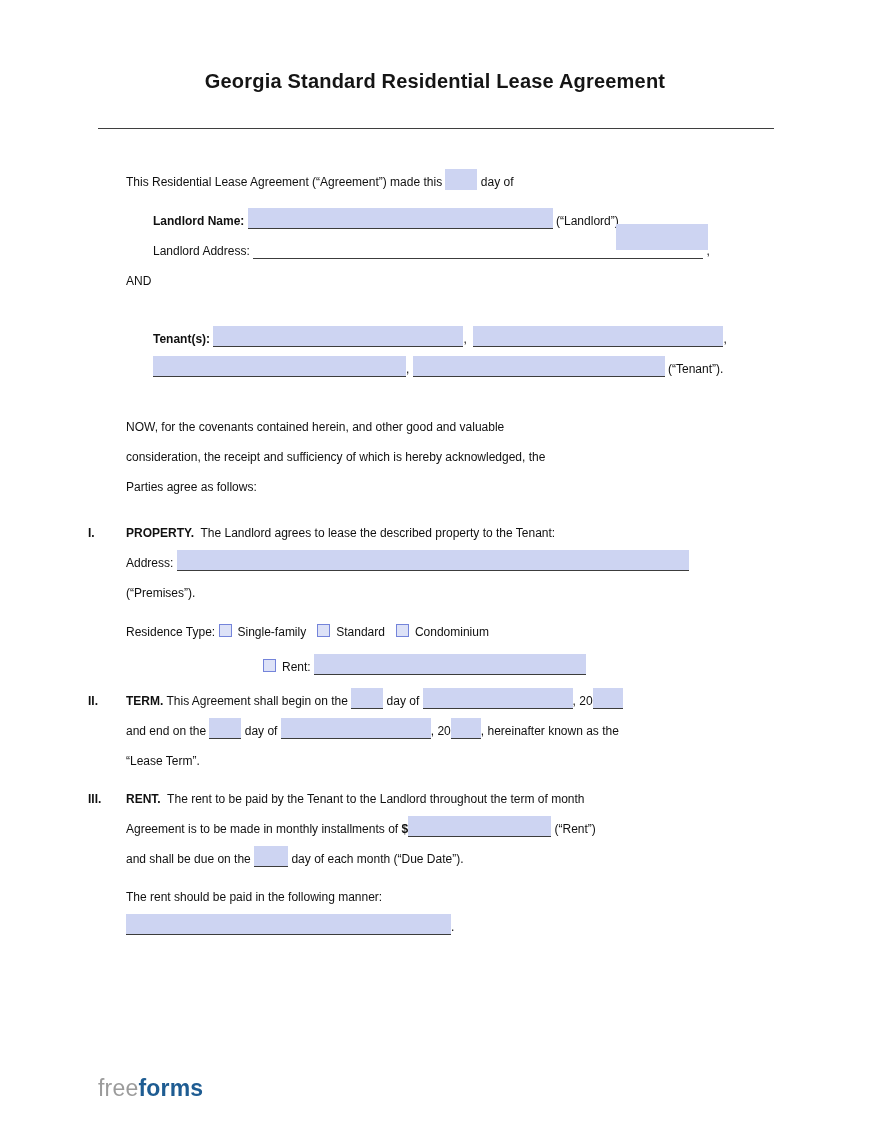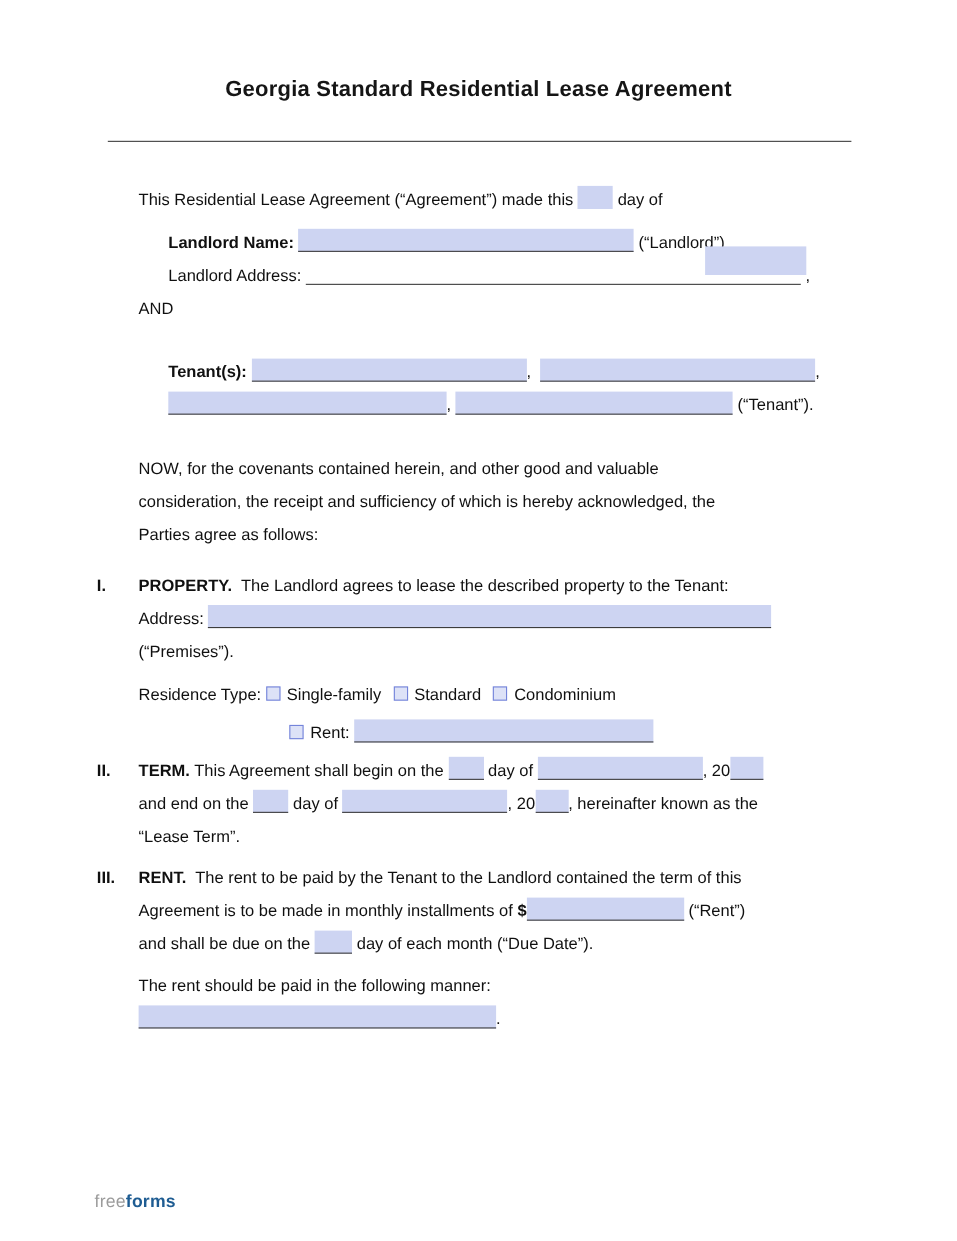--- a/index.html
+++ b/index.html
@@ -1,38 +1,38 @@
 <!DOCTYPE html>
 <html><head>
 <meta charset="utf-8">
 <style>
   *{margin:0;padding:0;box-sizing:border-box}
   html,body{background:#ffffff}
   body{font-family:"Liberation Sans","DejaVu Sans",sans-serif;color:#101010;-webkit-font-smoothing:antialiased}
   .page{width:868px;height:1128px;position:relative;background:#ffffff;overflow:hidden;margin:0 auto}
   .title{font-size:20px;font-weight:700;text-align:center;padding-top:70px;color:#151515;letter-spacing:.2px}
   .rule{border:none;border-top:1.4px solid #3f3f3f;width:676px;margin:35px 0 0 97px}
-  .content{padding:38px 64px 0 125px;font-size:15px;line-height:30px}
+  .content{padding:38px 64px 0 125px;font-size:12px;line-height:30px}
   .line{height:30px;white-space:nowrap}
   .line span{white-space:pre}
   .indent{padding-left:27px}
   .b{font-weight:700}
   .mb9{margin-bottom:9px}.mb10{margin-bottom:28px}.mb28{margin-bottom:28px}.mb29{margin-bottom:16px}.mb30{margin-bottom:30px}
   .bk{display:inline-block;background:#cdd4f2;height:21px;vertical-align:-4px}
   .ul{border-bottom:1.4px solid #3c3c3c}
   .ulfield{display:inline-block;height:21px;border-bottom:1.4px solid #3c3c3c;vertical-align:-4px;position:relative}
   .raisebox{position:absolute;right:-5px;bottom:8px;width:92px;height:26px;background:#cdd4f2}
   .cb{display:inline-block;width:13px;height:13px;background:#dde2f7;border:1.4px solid #7484da;vertical-align:-1px;margin-right:6px}
   .opt{margin-right:11px}
   .section{position:relative;margin-bottom:8px}
   .section.gap4{margin-bottom:4px}
   .numeral{position:absolute;left:-38px;top:0;font-weight:700}
   .resid{margin-top:9px}
   .otherline{padding-left:137px;margin-top:5px}
-  .footer{position:absolute;left:85px;bottom:26px;font-size:16px;letter-spacing:.2px}
+  .footer{position:absolute;left:97px;bottom:26px;font-size:23px;letter-spacing:.2px}
   .free{color:#9b9b9b}
   .forms{color:#1e5c92;font-weight:700}
 </style>
 </head>
 <body>
 
 <div class="page">
   <h1 class="title">Georgia Standard Residential Lease Agreement</h1>
   <hr class="rule">
 
@@ -71,21 +71,21 @@
 
     <div class="section">
       <span class="numeral">II.</span>
       <div class="line"><span class="b">TERM.</span><span> This Agreement shall begin on the </span><span class="bk ul" style="width:32px"></span><span> day of </span><span class="bk ul" style="width:150px"></span><span>, 20</span><span class="bk ul" style="width:30px"></span></div>
       <div class="line"><span>and end on the </span><span class="bk ul" style="width:32px"></span><span> day of </span><span class="bk ul" style="width:150px"></span><span>, 20</span><span class="bk ul" style="width:30px"></span><span>, hereinafter known as the</span></div>
       <div class="line"><span>“Lease Term”.</span></div>
     </div>
 
     <div class="section">
       <span class="numeral">III.</span>
-      <div class="line"><span class="b">RENT.</span><span>  The rent to be paid by the Tenant to the Landlord contained the term of this</span></div>
+      <div class="line"><span class="b">RENT.</span><span>  The rent to be paid by the Tenant to the Landlord throughout the term of month</span></div>
       <div class="line"><span>Agreement is to be made in monthly installments of </span><span class="b">$</span><span class="bk ul" style="width:143px"></span><span> (“Rent”)</span></div>
       <div class="line"><span>and shall be due on the </span><span class="bk ul" style="width:34px"></span><span> day of each month (“Due Date”).</span></div>
     </div>
 
     <div class="para">
       <div class="line"><span>The rent should be paid in the following manner:</span></div>
       <div class="line"><span class="bk ul" style="width:325px"></span><span>.</span></div>
     </div>
 
   </div>

